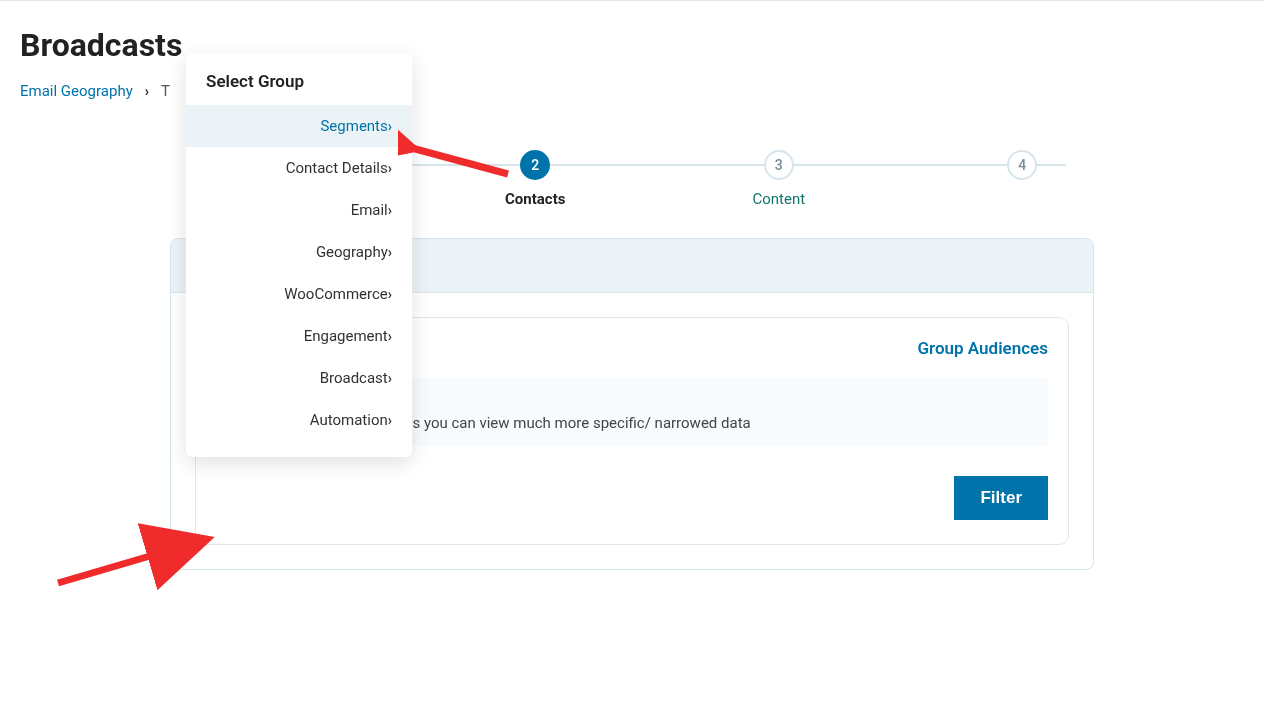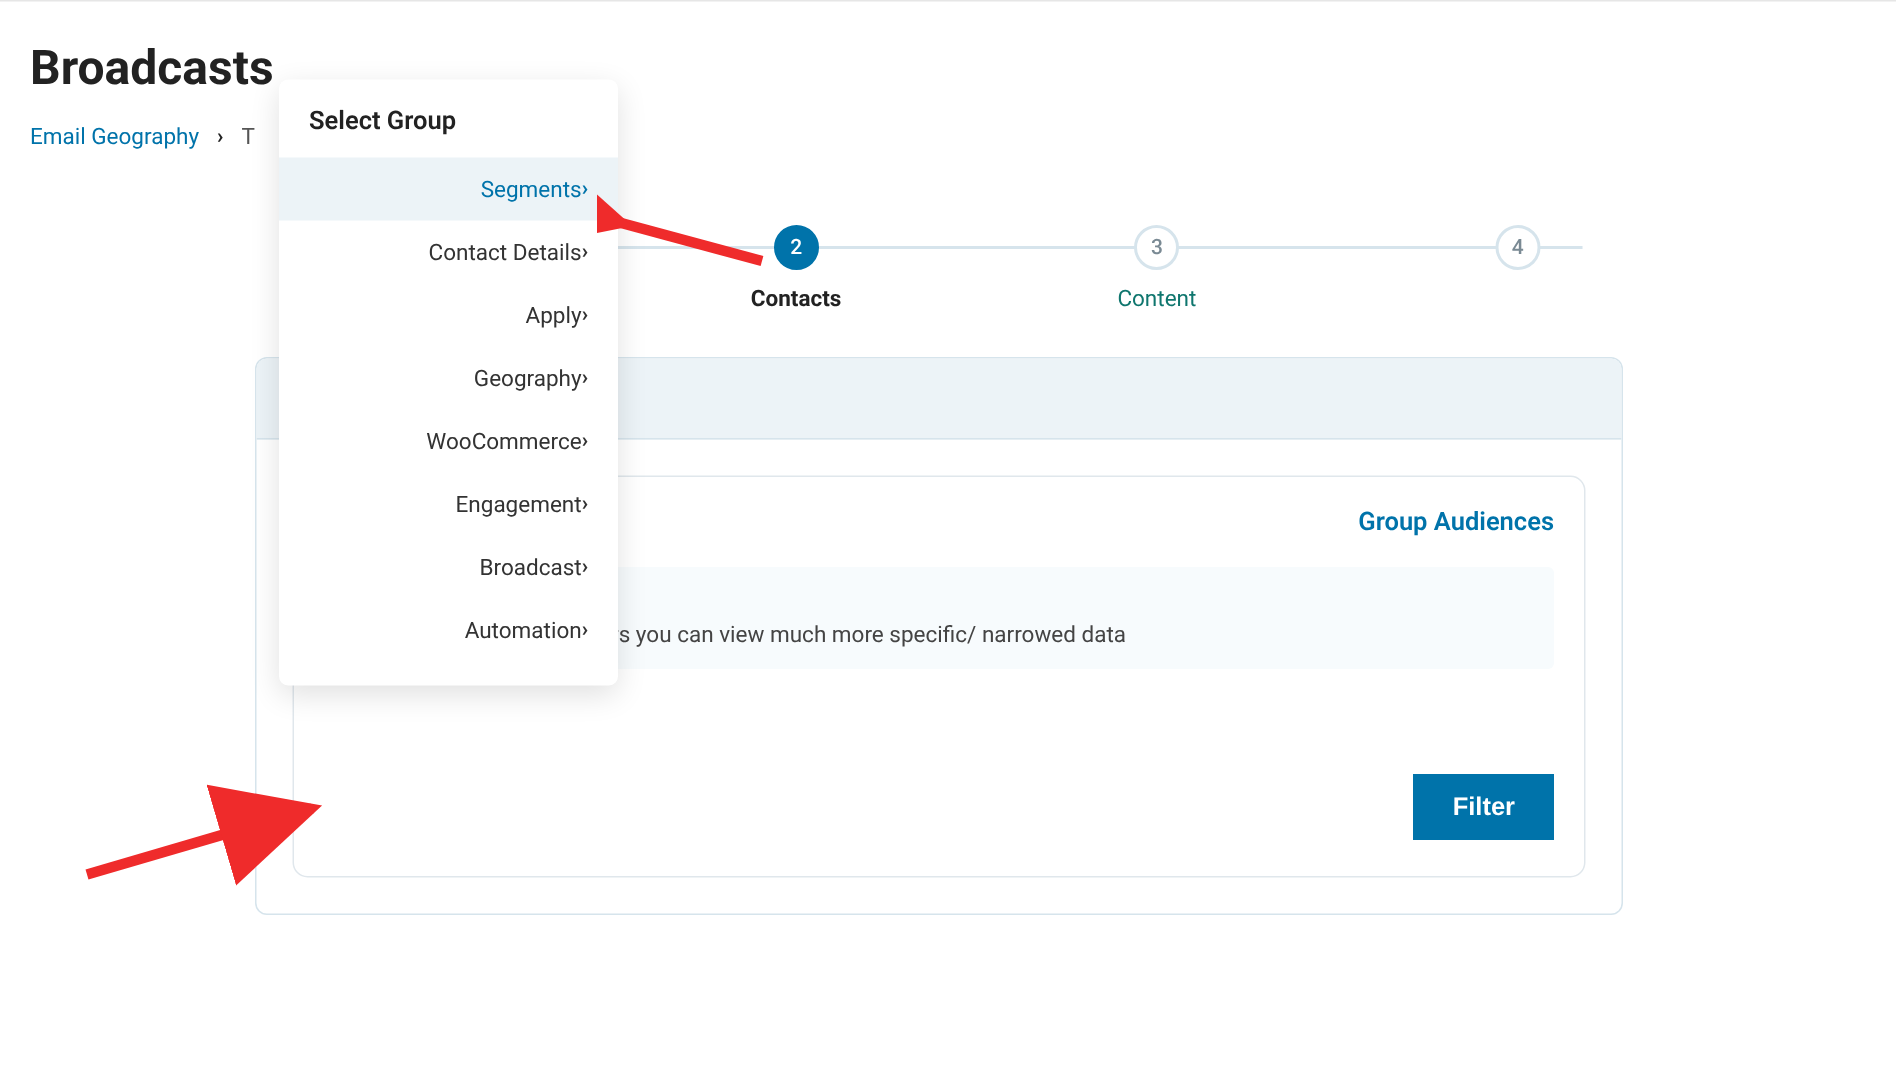--- a/index.html
+++ b/index.html
@@ -7,21 +7,21 @@
     font-family: -apple-system, BlinkMacSystemFont, "Segoe UI", Roboto, sans-serif;
     background: #fff;
     color: #222;
     width: 1264px;
     height: 711px;
     position: relative;
     overflow: hidden;
     border-top: 1px solid #e6e6e6;
   }
 
-  .page { padding: 25px 32px 0 20px; }
+  .page { padding: 25px 20px 0 20px; }
 
   h1.page-title {
     font-size: 32px;
     font-weight: 700;
     margin-bottom: 18px;
   }
 
   .breadcrumb {
     display: flex;
     align-items: center;
@@ -131,21 +131,20 @@
   .filter-btn-row { display:flex; justify-content:flex-end; }
   .filter-btn {
     background: #0073aa;
     color: #fff;
     border: none;
     border-radius: 0;
     padding: 12px 26px;
     font-size: 17px;
     font-weight: 600;
     cursor: pointer;
-    margin-top: 40px;
   }
 
   
   .dropdown {
     position: absolute;
     top: 52px;
     left: 186px;
     width: 226px;
     background: #fff;
     border-radius: 6px;
@@ -250,21 +249,21 @@
 
   <div class="dd-item sel">
     <span>Segments</span>
     <span class="chev-icon">›</span>
   </div>
   <div class="dd-item">
     <span>Contact Details</span>
     <span class="chev-icon">›</span>
   </div>
   <div class="dd-item">
-    <span>Apply</span>
+    <span>Email</span>
     <span class="chev-icon">›</span>
   </div>
   <div class="dd-item">
     <span>Geography</span>
     <span class="chev-icon">›</span>
   </div>
   <div class="dd-item">
     <span>WooCommerce</span>
     <span class="chev-icon">›</span>
   </div>

